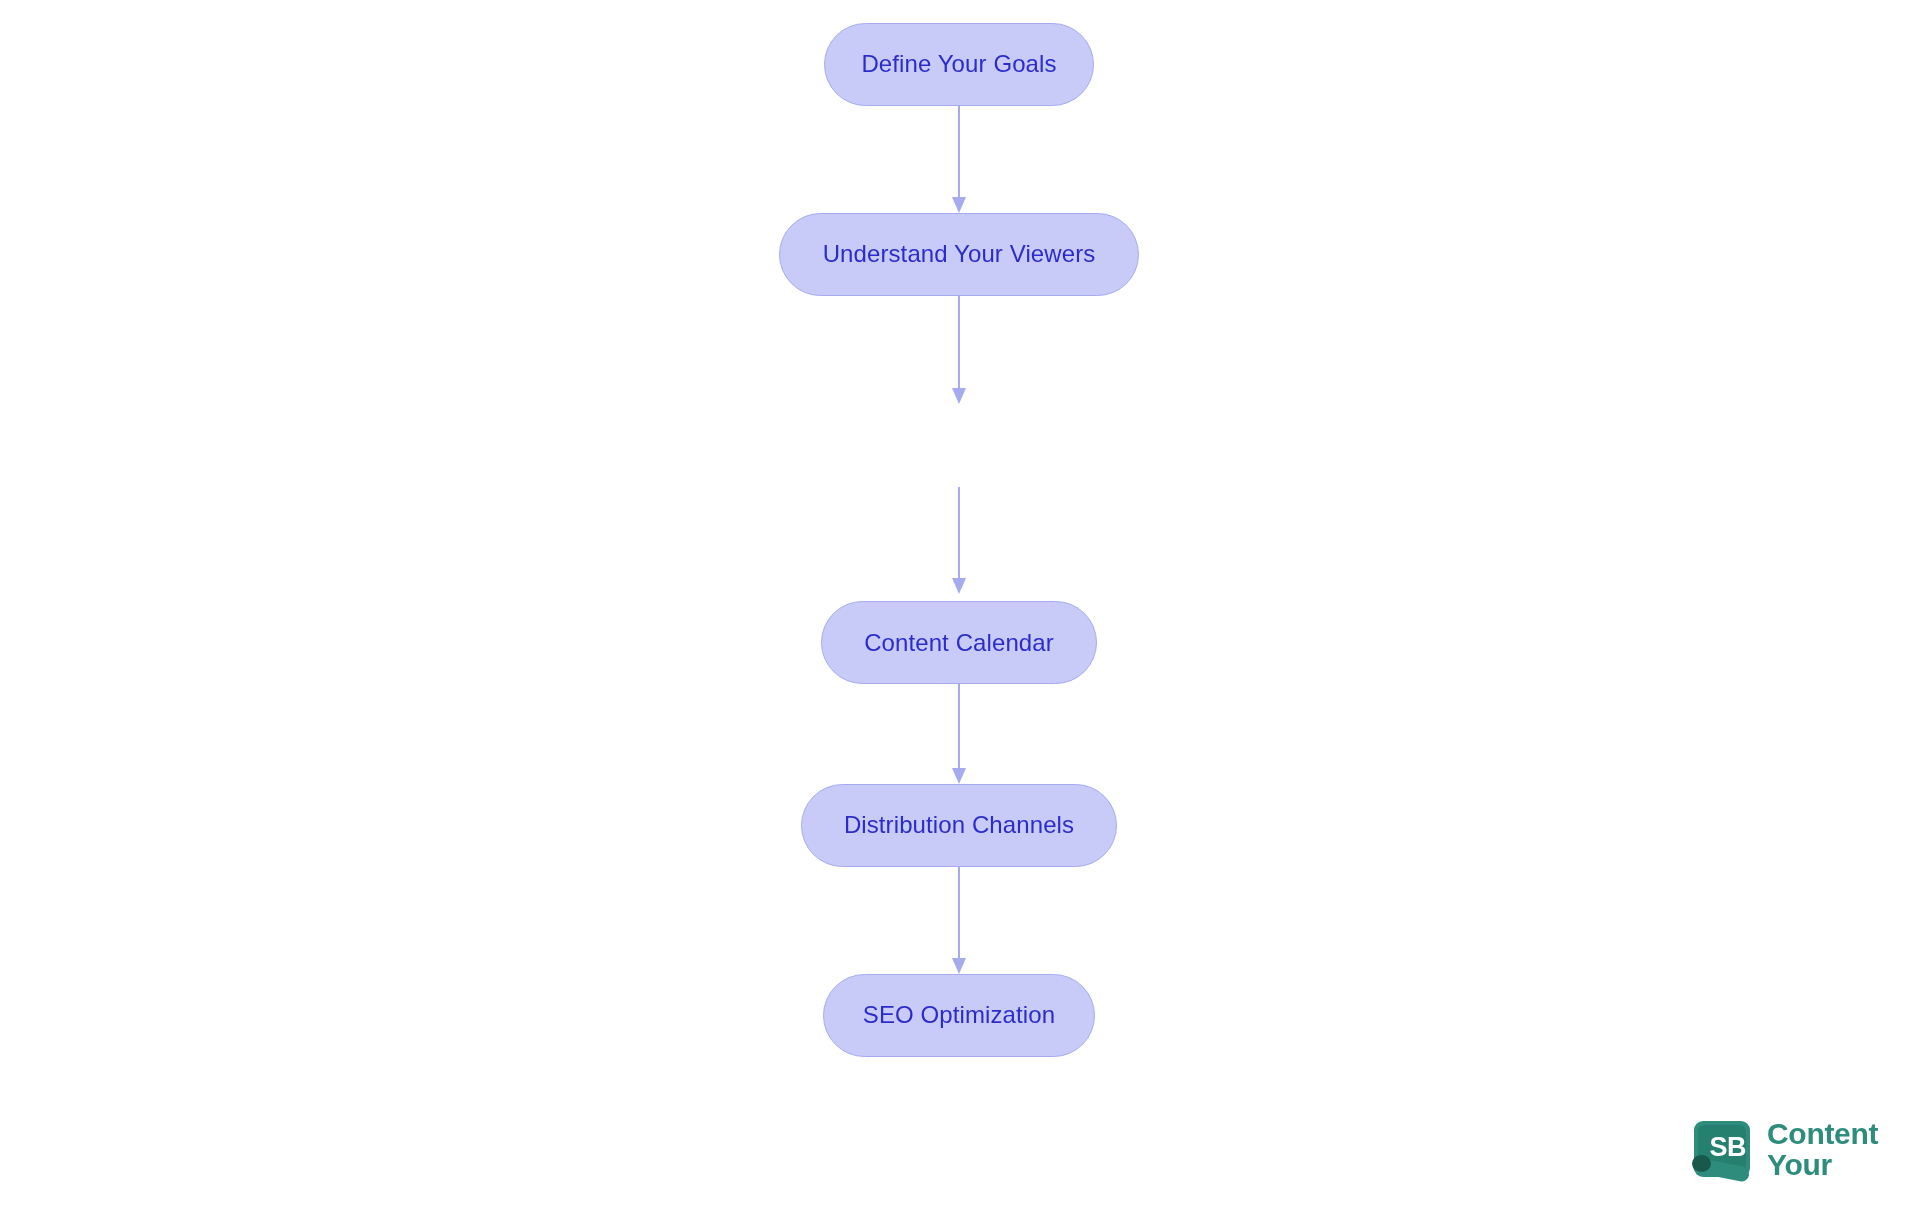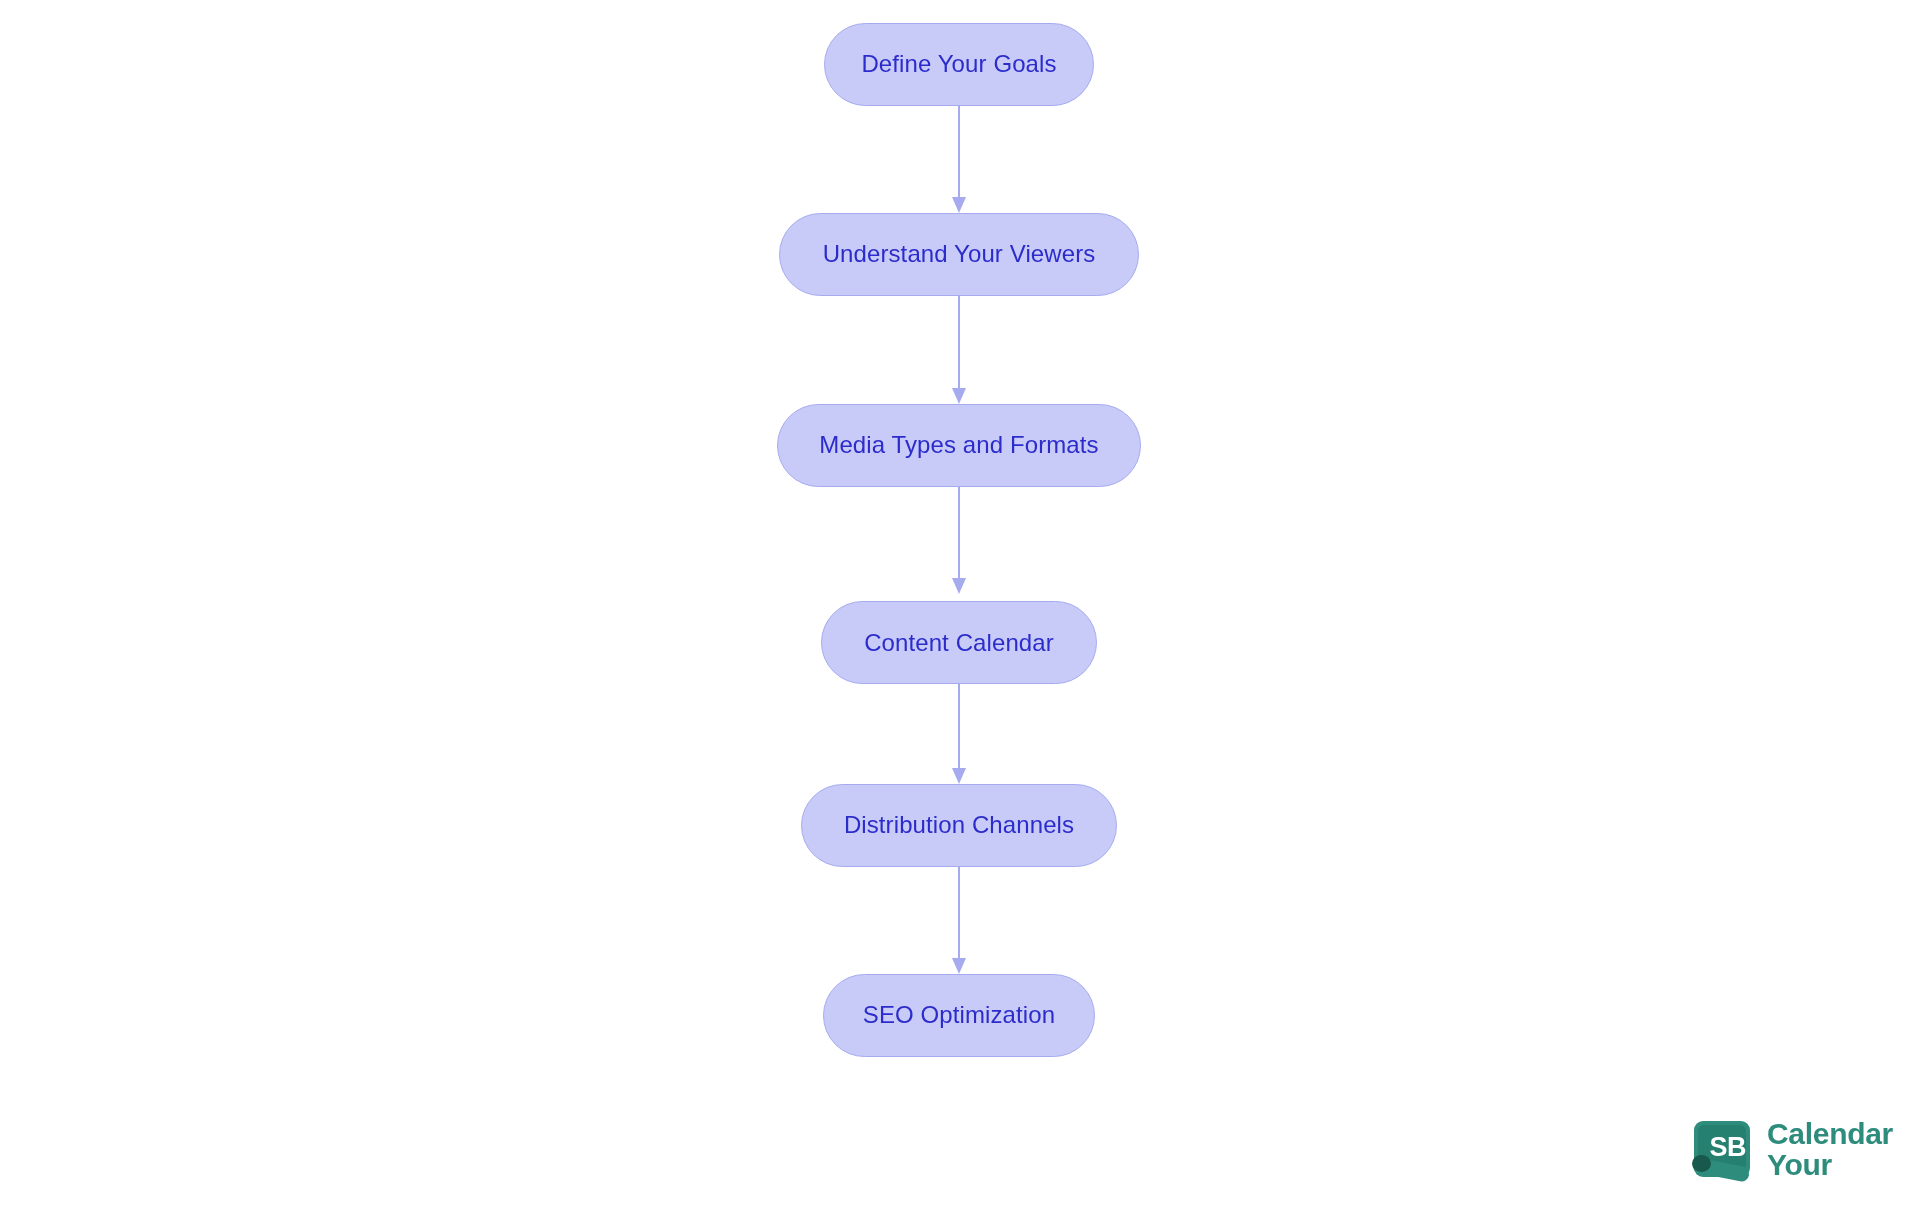--- a/index.html
+++ b/index.html
@@ -169,23 +169,20 @@
     <div class="connector" style="left: 959px; top: 866.5px; height: 107px;">
       <div class="connector-line" style="height: 93px; margin-left: -1.2px;"></div>
       <div class="connector-head" style="top: 91px;"></div>
     </div>
     <div class="node" style="width: 270px; left: 824px; top: 22.5px;">
       <span class="node-label">Define Your Goals</span>
     </div>
     <div class="node" style="width: 360px; left: 779px; top: 212.5px;">
       <span class="node-label">Understand Your Viewers</span>
     </div>
-    <div class="node" style="width: 364px; left: 777px; top: 403.5px;">
-      <span class="node-label">Media Types and Formats</span>
-    </div>
     <div class="node" style="width: 276px; left: 821px; top: 590px; margin-top: 11px;">
       <span class="node-label">Content Calendar</span>
     </div>
     <div class="node" style="width: 272px; left: 823px; top: 973.5px;">
       <span class="node-label">SEO Optimization</span>
     </div>
     <div class="node" style="width: 316px; left: 801px; top: 783.5px;">
       <span class="node-label">Distribution Channels</span>
     </div>
   </div>
@@ -193,16 +190,16 @@
 <div id="brand-logo">
   <div class="logo-mark">
     <div class="sq-outer"></div>
     <div class="sq-inner">
       <span class="sq-initials">SB</span>
     </div>
     <div class="roller"></div>
     <div class="roller-cap"></div>
   </div>
   <div class="logo-wordmark">
-    <span class="logo-word">Calendar</span>
+    <span class="logo-word">Content</span>
     <span class="logo-word">Your</span>
   </div>
 </div>
 
 </body></html>

